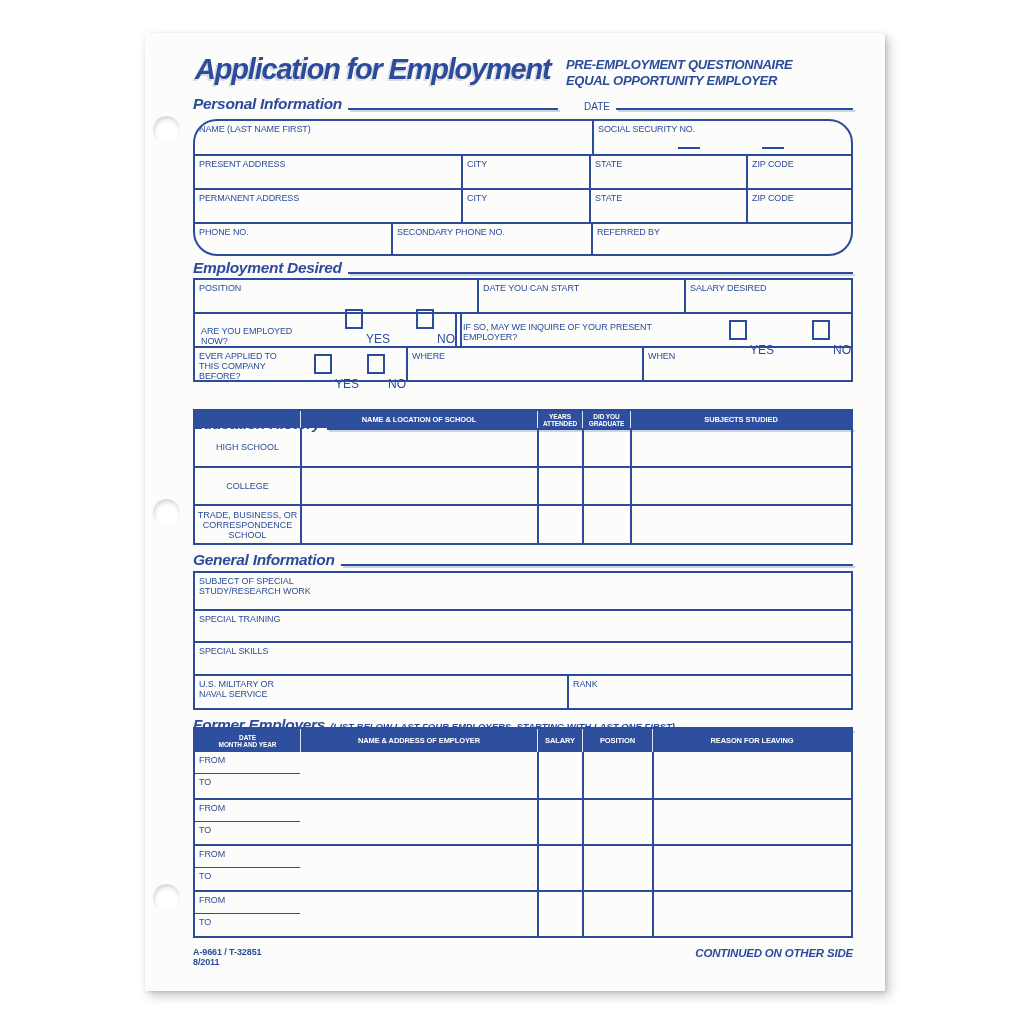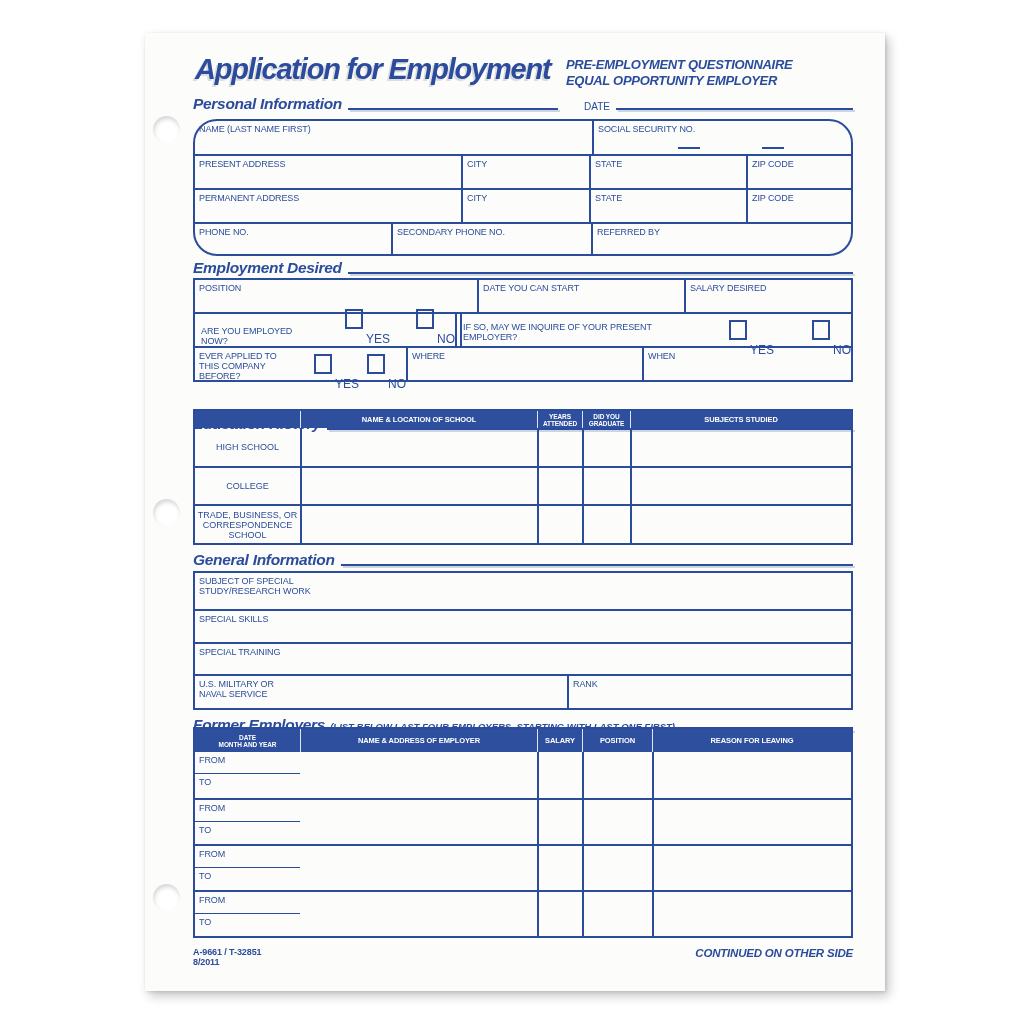--- a/index.html
+++ b/index.html
@@ -240,28 +240,28 @@
 
     <div class="box" style="top:538px;">
       <div class="trow" style="height:36px;">
         <div class="cell grow">
           <div class="lbl">
             <span>SUBJECT OF SPECIAL</span><br>
             <span>STUDY/RESEARCH WORK</span>
           </div>
         </div>
       </div>
+      <div class="trow" style="height:32px;">
+        <div class="cell grow">
+          <div class="lbl">SPECIAL TRAINING</div>
+        </div>
+      </div>
       <div class="trow" style="height:33px;">
         <div class="cell grow">
           <div class="lbl">SPECIAL SKILLS</div>
-        </div>
-      </div>
-      <div class="trow" style="height:32px;">
-        <div class="cell grow">
-          <div class="lbl">SPECIAL TRAINING</div>
         </div>
       </div>
       <div class="trow" style="height:34px;">
         <div class="cell" style="width:372px;">
           <div class="lbl">
             <span>U.S. MILITARY OR</span><br>
             <span>NAVAL SERVICE</span>
           </div>
         </div>
         <div class="cell grow">

